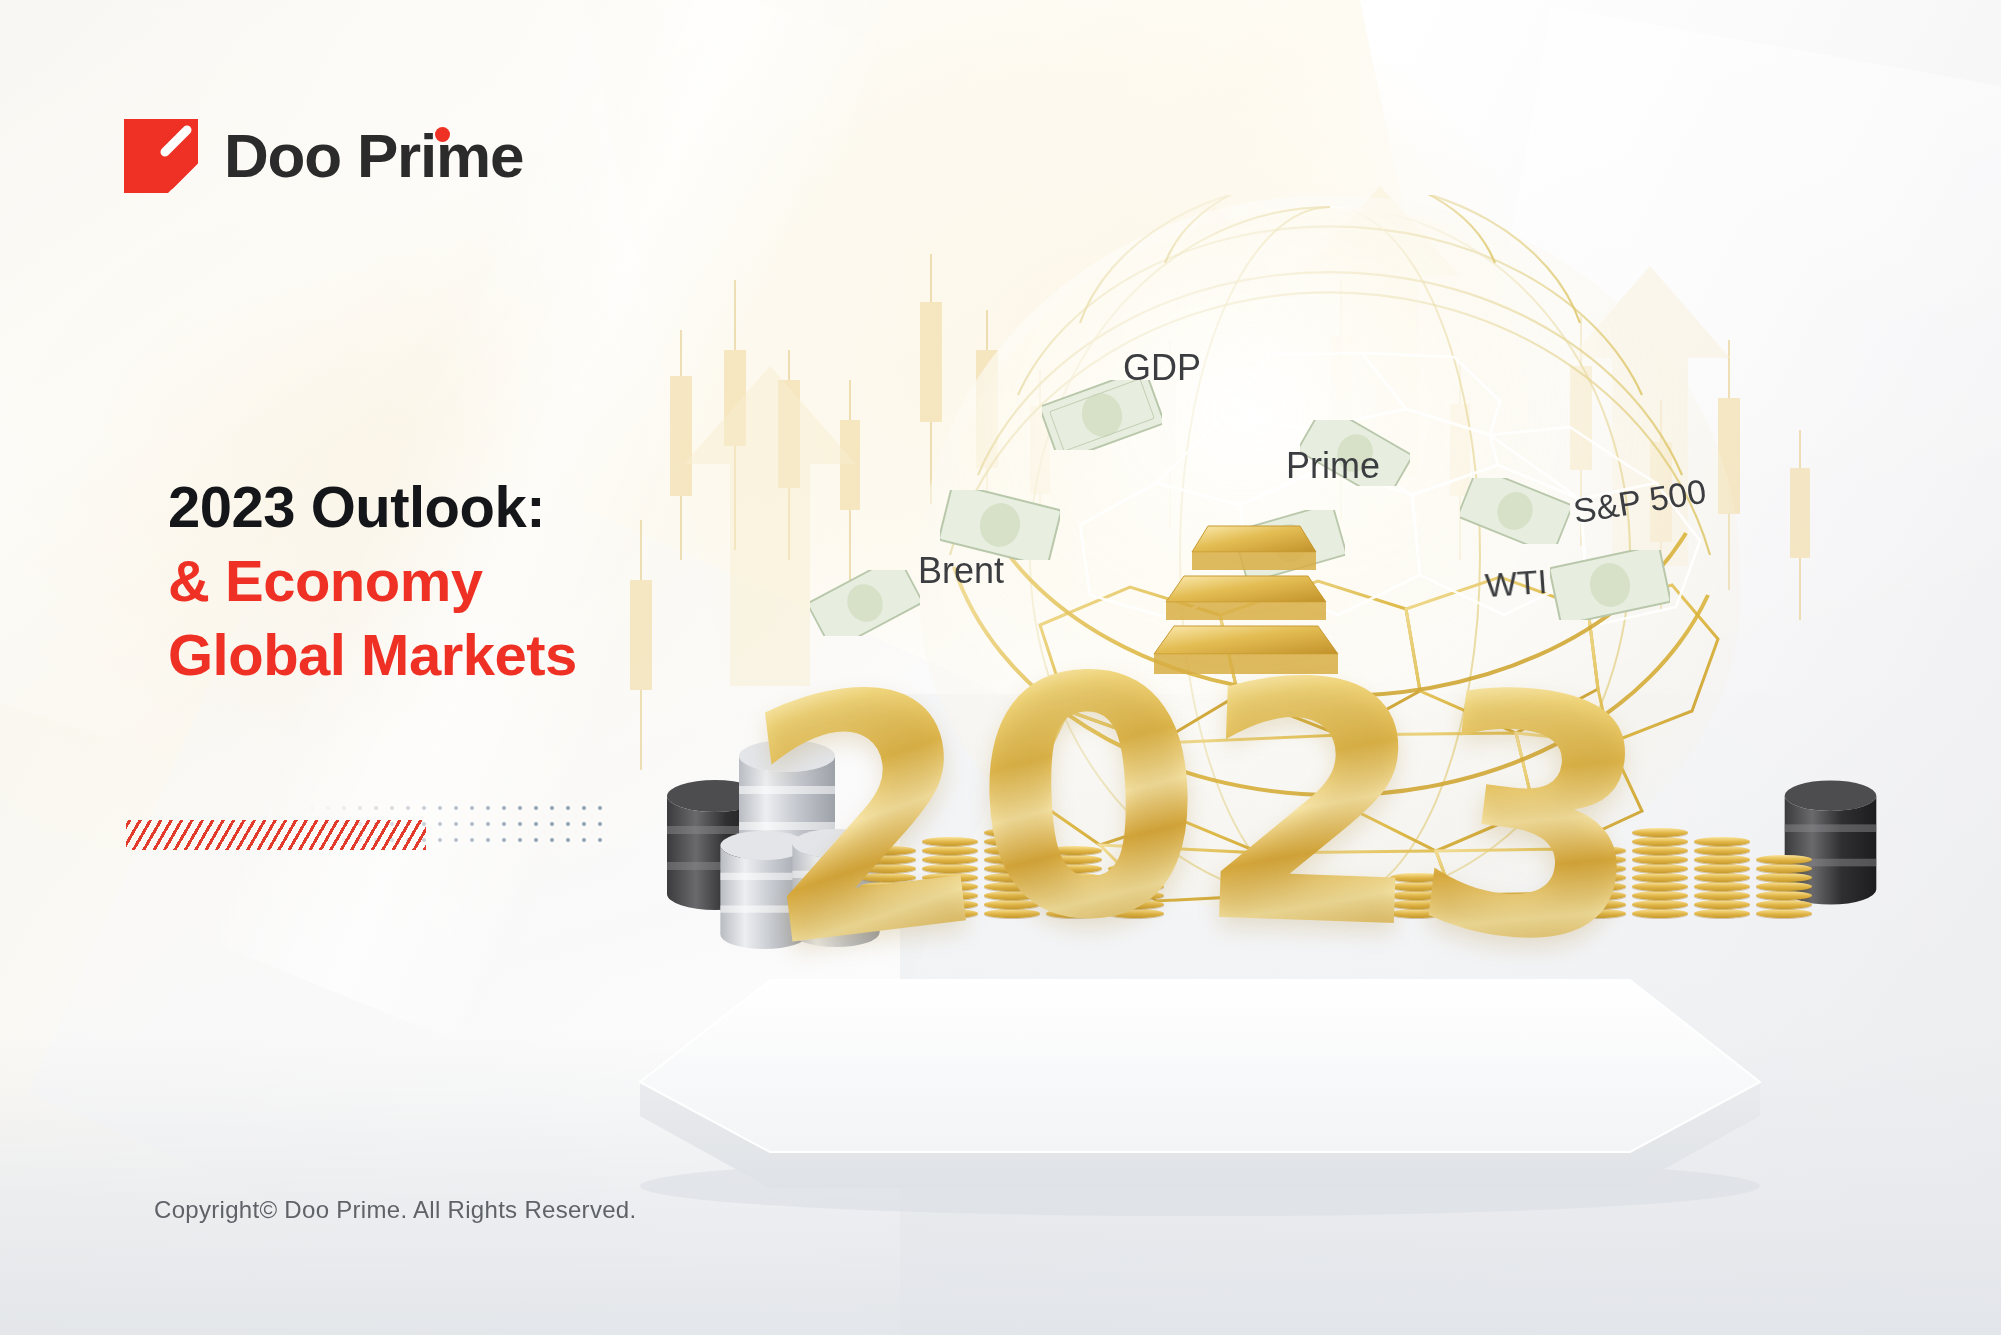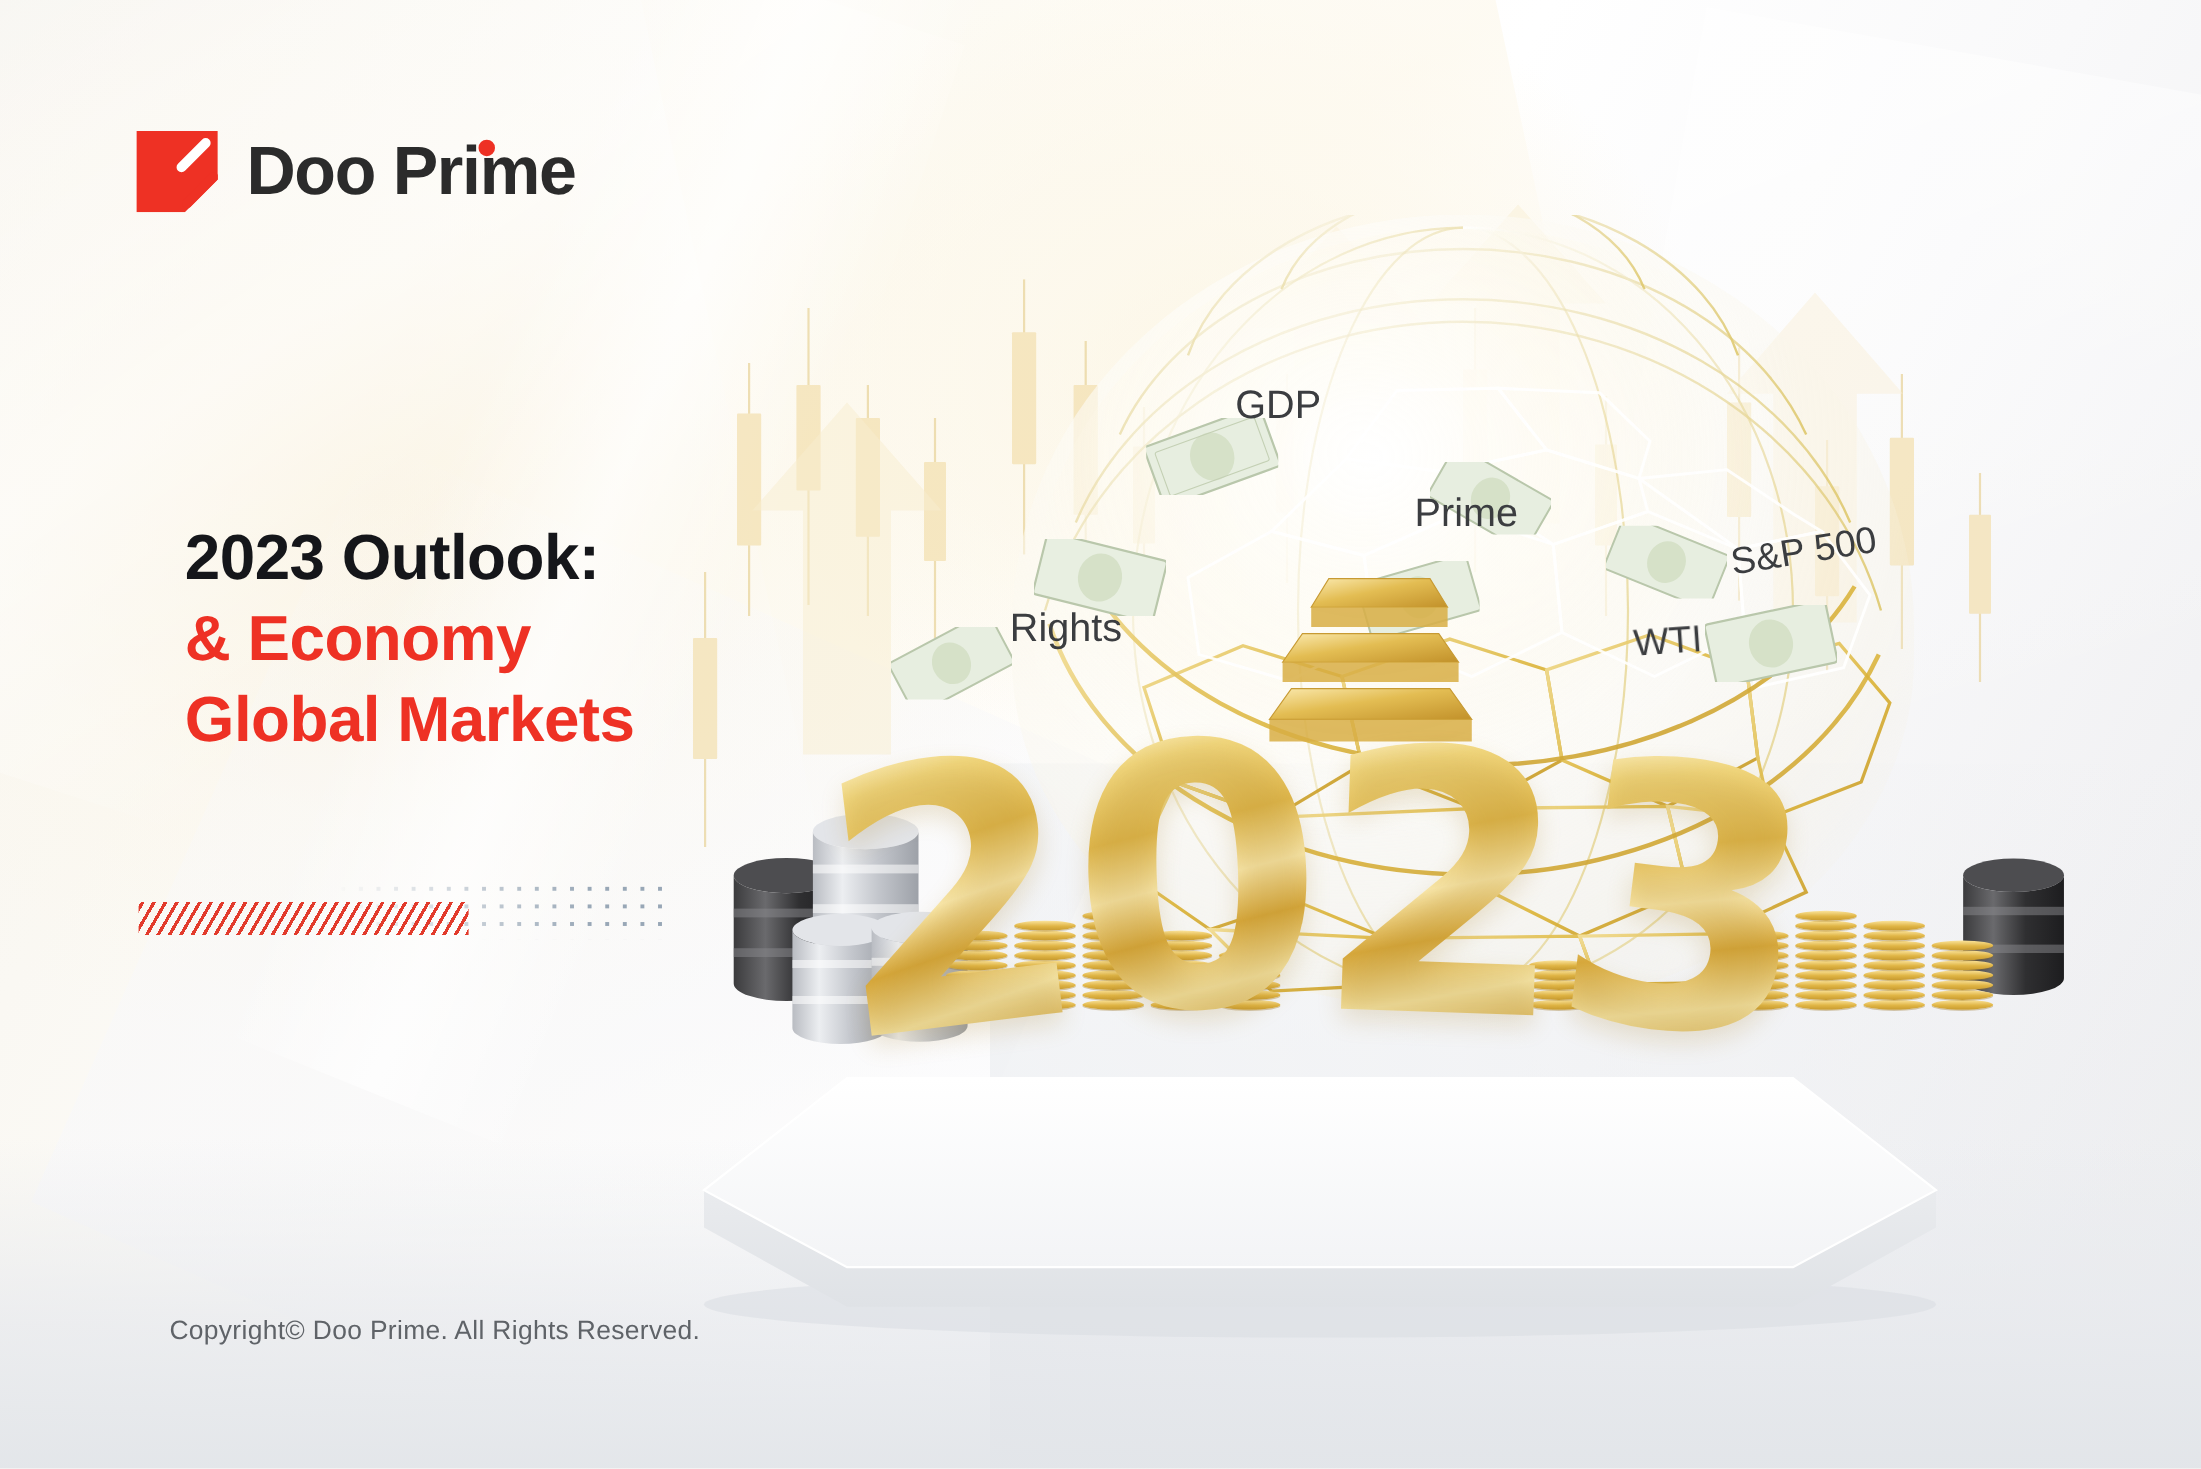--- a/index.html
+++ b/index.html
@@ -526,21 +526,21 @@
     <div class="year">
       <span class="digit d2a">2</span>
       <span class="digit d0">0</span>
       <span class="digit d2b">2</span>
       <span class="digit d3">3</span>
     </div>
 
     <div class="lbl lbl-gdp">GDP</div>
     <div class="lbl lbl-gold">Prime</div>
     <div class="lbl lbl-sp">S&amp;P 500</div>
-    <div class="lbl lbl-brent">Rights</div>
+    <div class="lbl lbl-brent">Brent</div>
     <div class="lbl lbl-wti">WTI</div>
   </div>
 
   <div class="logo">
     <div class="logo-mark">
       <svg width="74" height="74" viewBox="0 0 74 74">
         <path d="M0 0 H74 V44 L44 74 H0 Z" fill="#ee3124"></path>
         <rect x="44" y="44" width="30" height="30" fill="#ffffff" opacity="0"></rect>
         <path d="M44 44 H74 L44 74 Z" fill="#ffffff" opacity="0"></path>
         <g stroke="#ffffff" stroke-width="9" stroke-linecap="round">

